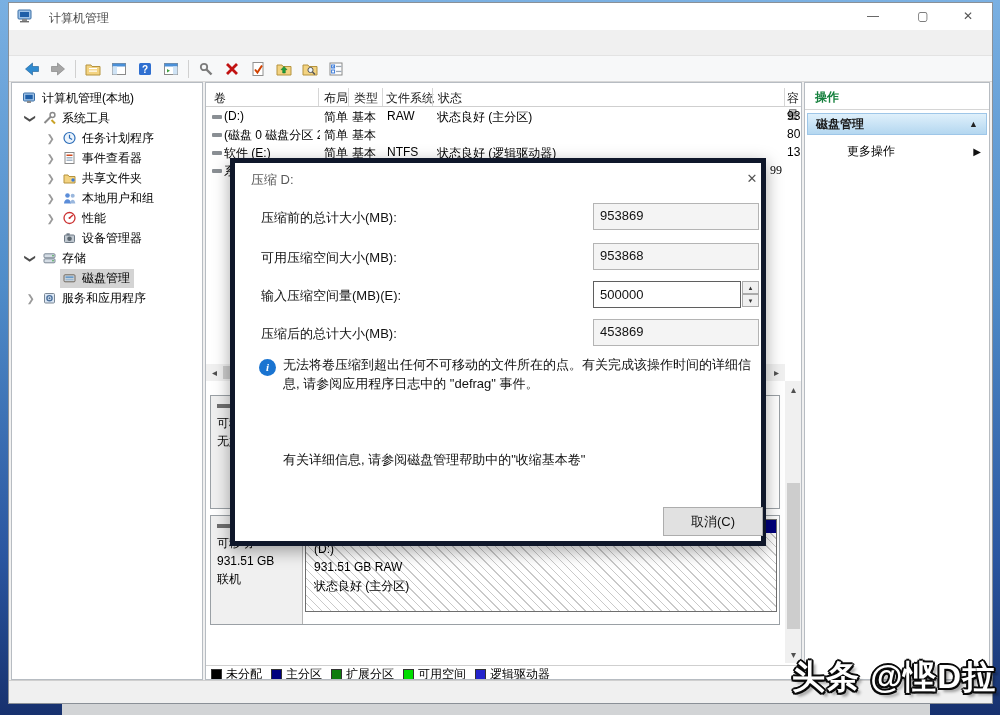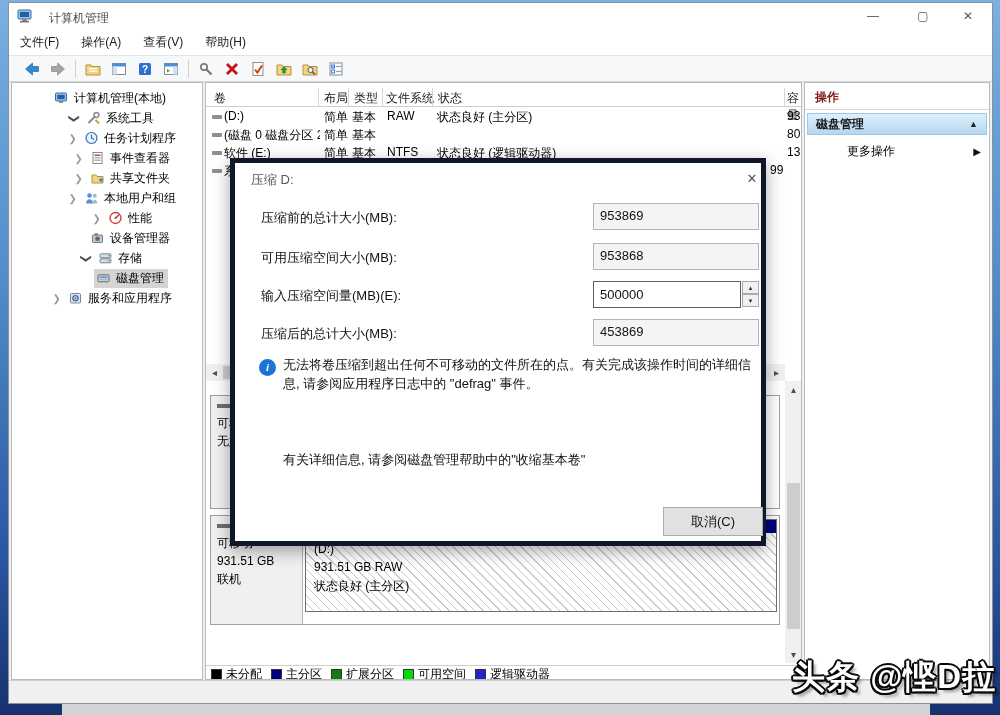--- a/index.html
+++ b/index.html
@@ -27,21 +27,21 @@
   .tbicon { display:inline-block; width:16px; height:16px; margin:1px 5px; vertical-align:top; }
   .tbsep { display:inline-block; width:1px; height:18px; background:#d0d0d0; margin:0 4px; vertical-align:top; }
   
   #leftpane { position:absolute; left:2px; top:79px; width:192px; height:598px; background:#fff;
     border:1px solid #b7bcc2; overflow:hidden; }
   #midpane { position:absolute; left:196px; top:79px; width:597px; height:598px; background:#fff;
     border:1px solid #b7bcc2; overflow:hidden; }
   #rightpane { position:absolute; left:795px; top:79px; width:186px; height:598px; background:#fff;
     border:1px solid #b7bcc2; }
   
-  .treerow { position:absolute; left:0; width:100%; height:20px; display:flex; align-items:center;justify-content:center; }
+  .treerow { position:absolute; left:0; width:100%; height:20px; display:flex; align-items:center; }
   .chevslot { display:inline-block; width:18px; text-align:center; flex:0 0 18px; }
   .chev { display:inline-block; color:#9b9b9b; font-size:11px; transform:scale(.9); }
   .chev.open { transform:rotate(90deg); color:#4d4d4d; }
   .ticon { display:inline-block; width:16px; height:14px; margin-right:4px; flex:0 0 16px; }
   .tlabelwrap { display:flex; align-items:center; padding:1px 4px 1px 2px; }
   .tlabelwrap.sel { background:#d4d4d4; }
   
   #volhdr { position:absolute; left:0; top:4px; width:597px; height:20px; border-bottom:1px solid #cfcfcf; }
   .vh { position:absolute; top:3px; color:#1a1a1a; }
   .vsep { position:absolute; top:1px; width:1px; height:18px; background:#d6d6d6; }
@@ -64,21 +64,21 @@
     repeating-linear-gradient(45deg,#ffffff 0px,#ffffff 5px,#c9c9c9 5px,#c9c9c9 6px);
     border:1px solid #6e6e6e; }
   .partstripe { position:absolute; left:0; top:0; width:100%; height:13px; }
   .parttext { position:absolute; left:8px; white-space:nowrap; }
   
   #legend { position:absolute; left:0; top:582px; width:597px; height:18px; background:#fff;
     border-top:1px solid #cfcfcf; display:flex; align-items:center; padding-left:5px; }
   .legitem { display:flex; align-items:center; margin-right:9px; }
   .legsq { width:11px; height:11px; margin-right:4px; border:1px solid #333; }
   
-  #acthdr { position:absolute; left:10px; top:6px; font-weight:bold; color:#7f1d1d; }
+  #acthdr { position:absolute; left:10px; top:6px; font-weight:bold; color:#15803d; }
   #actsep { position:absolute; left:0; top:26px; width:100%; height:1px; background:#d5d5d5; }
   #actsection { position:absolute; left:2px; top:30px; width:180px; height:22px;
     background:linear-gradient(180deg,#dff0fb,#b4d7f0); border:1px solid #9ec6e8; line-height:20px;
     padding-left:8px; font-weight:bold; color:#1a1a1a; }
   #collapse { position:absolute; right:8px; top:0; font-size:9px; color:#222; }
   #moreact { position:absolute; left:2px; top:58px; width:180px; height:20px; line-height:20px; }
   #moreact > span:first-child { margin-left:40px; }
   #morearrow { position:absolute; right:6px; top:1px; font-size:10px; color:#111; }
   #statusbar { position:absolute; left:0; top:677px; width:100%; height:23px; background:#f0f0f0;
     border-top:1px solid #cfcfcf; }
@@ -129,21 +129,20 @@
             <rect x="5" y="11" width="5" height="2" fill="#8a8a8a"></rect>
             <rect x="3" y="13" width="9" height="1.4" fill="#6f6f6f"></rect>
           </svg>
       </span>
       <span id="title">计算机管理</span>
       <span class="wbtn" id="btnmin">—</span>
       <span class="wbtn" id="btnmax">▢</span>
       <span class="wbtn" id="btnclose">✕</span>
     </div>
 
-    <div id="menubar"><span class="menuitem">文件(F)</span><span class="menuitem">操作(A)</span><span class="menuitem">查看(V)</span><span class="menuitem">帮助(H)</span></div>
     <div id="toolbar"><span class="tbicon"><svg viewBox="0 0 16 16" width="16" height="16">
             <path d="M1.5 8l7-6v3.5h6v5h-6V14z" fill="#2f8ad0" stroke="#1b5c94" stroke-width=".6"></path>
           </svg></span><span class="tbicon"><svg viewBox="0 0 16 16" width="16" height="16">
             <path d="M14.5 8l-7-6v3.5h-6v5h6V14z" fill="#a6a6a6" stroke="#7a7a7a" stroke-width=".6"></path>
           </svg></span><span class="tbsep"></span><span class="tbicon"><svg viewBox="0 0 16 16" width="16" height="16">
             <path d="M1 4h5l1 1.5h8V14H1z" fill="#f3d381" stroke="#b5933e"></path>
             <rect x="4" y="7" width="8" height="1.2" fill="#fff"></rect>
             <rect x="4" y="9.5" width="8" height="1.2" fill="#fff"></rect>
           </svg></span><span class="tbicon"><svg viewBox="0 0 16 16" width="16" height="16">
             <rect x="1.5" y="2.5" width="13" height="11" fill="#fff" stroke="#8a8a8a"></rect>
@@ -348,21 +347,21 @@
             <span class="vc" style="left: 231px; width: 348px;">状态良好 (逻辑驱动器)</span>
             <span class="vc" style="left: 581px; width: 16px;">13</span>
           </div>
           <div class="vrow" style="top: 78px;">
             <span class="vicon" style="left: 6px;"></span>
             <span class="vc" style="left: 18px; width: 96px;">系统 (C:)</span>
             <span class="vc" style="left: 118px; width: 26px;">简单</span>
             <span class="vc" style="left: 146px; width: 32px;">基本</span>
             <span class="vc" style="left: 181px; width: 48px;">NTFS</span>
             <span class="vc" style="left: 231px; width: 348px;">状态良好 (系统, 启动, 页面文件, 活动, 故障转储, 主分区)</span>
-            <span class="vc" style="left: 564px; width: 16px;">99</span>
+            <span class="vc" style="left: 564px; width: 16px; font-family: Liberation Serif, serif;">99</span>
           </div>
         </div>
 
       <div id="hscroll">
         <span class="sarrow" style="left:0;top:0;">◂</span>
         <span class="sthumb" style="left:17px;top:2px;width:260px;height:13px;"></span>
         <span class="sarrow" style="left:562px;top:0;">▸</span>
       </div>
 
       <div id="diskview">

